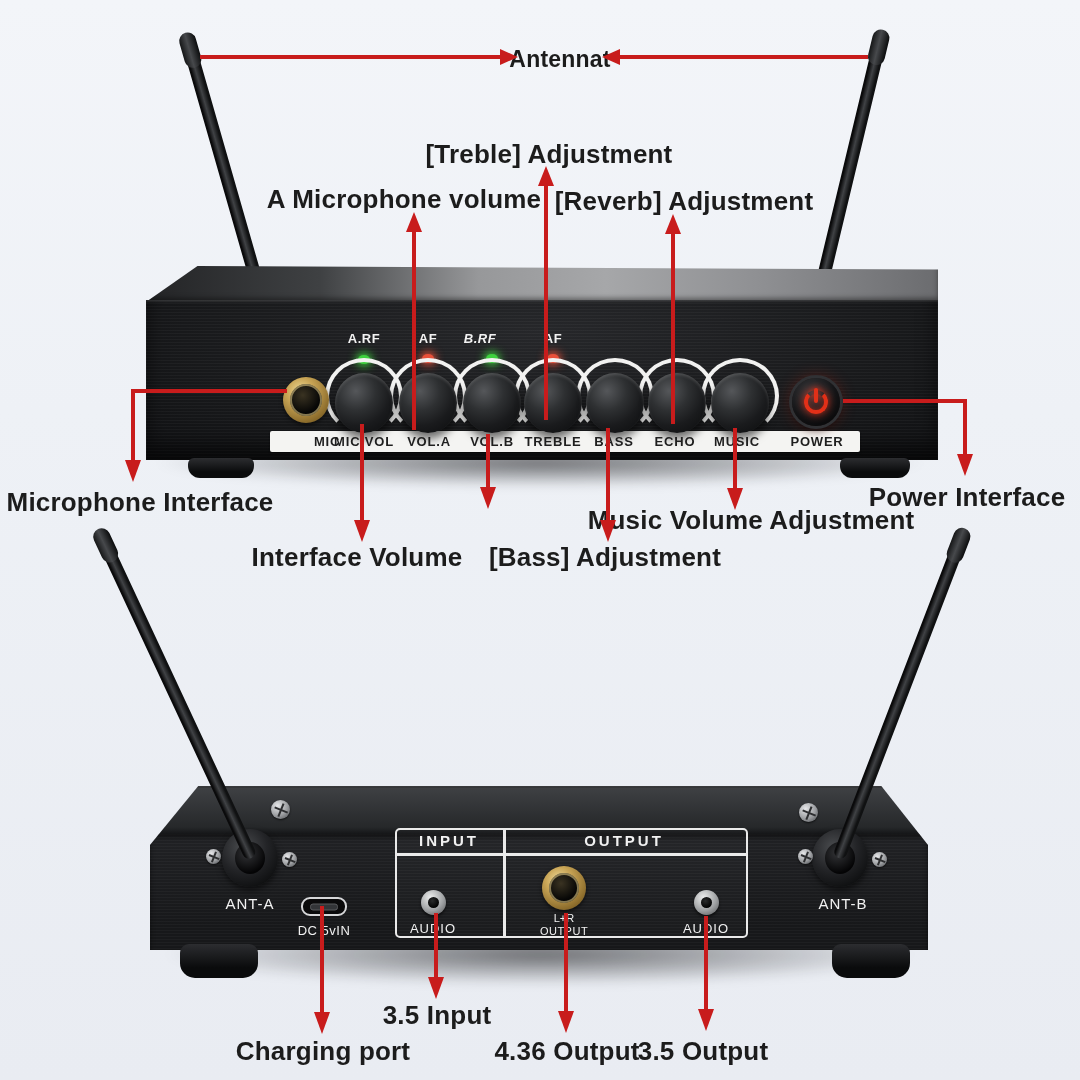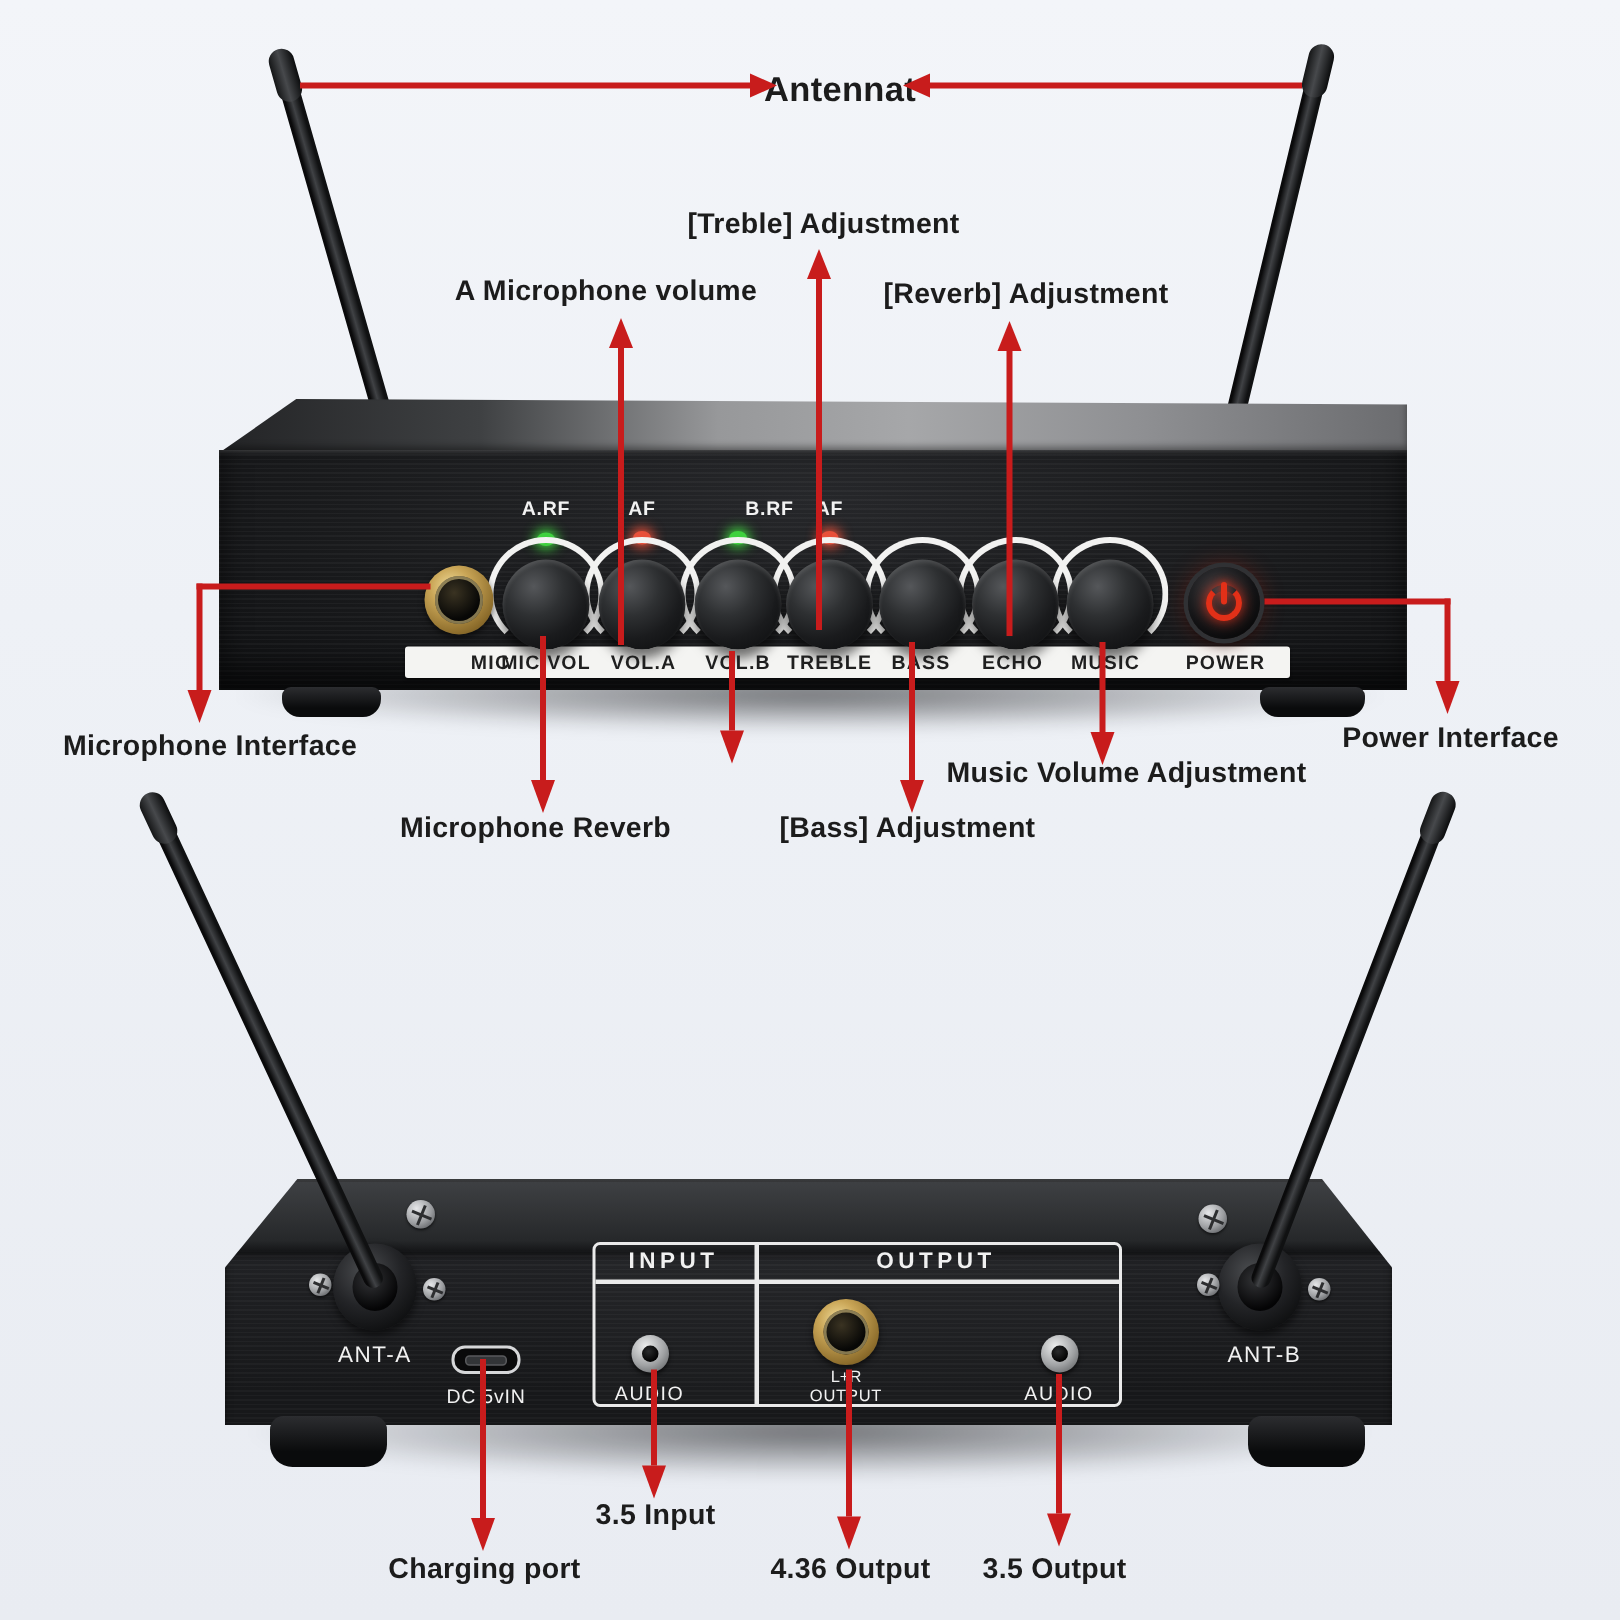--- a/index.html
+++ b/index.html
@@ -4,21 +4,21 @@
 <style>
   :root{
     --arrow:#c81c1c; --text:#1c1c1c; --power-glow:#e23018;
   }
   html,body{margin:0;padding:0;background:#e8ebf1;}
   .stage{position:relative;width:1080px;height:1080px;overflow:hidden;
     background:linear-gradient(180deg,#f3f5f9 0%,#eef1f6 38%,#e9ecf2 100%);
     font-family:"Liberation Sans","DejaVu Sans",sans-serif;}
   
   .t{position:absolute;transform:translateX(-50%);white-space:nowrap;
-     font-weight:700;font-size:19px;color:var(--text);letter-spacing:.2px;}
+     font-weight:700;font-size:26px;color:var(--text);letter-spacing:.2px;}
   .t.big{font-size:23px;}
   
   .vl{position:absolute;width:4px;background:var(--arrow);z-index:9;}
   .hl{position:absolute;height:4px;background:var(--arrow);z-index:9;}
   .ah{position:absolute;width:0;height:0;z-index:9;}
   .ah.up{border-left:8px solid transparent;border-right:8px solid transparent;border-bottom:20px solid var(--arrow);}
   .ah.down{border-left:8px solid transparent;border-right:8px solid transparent;border-top:22px solid var(--arrow);}
   .ah.right{border-top:8px solid transparent;border-bottom:8px solid transparent;border-left:18px solid var(--arrow);}
   .ah.left{border-top:8px solid transparent;border-bottom:8px solid transparent;border-right:18px solid var(--arrow);}
   
@@ -116,21 +116,21 @@
     <div class="shadow" style="left:150px;top:450px;width:780px;height:38px;"></div>
     <div class="front-top"></div>
     <div class="front-face"></div>
     <div class="foot" style="left:188px;top:458px;width:66px;height:20px;"></div>
     <div class="foot" style="left:840px;top:458px;width:70px;height:20px;"></div>
 
     <div class="jack-635" style="left:283px;top:377px;width:46px;height:46px;"></div>
 
     <span class="ind-label" style="left:364px;">A.RF</span>
     <span class="ind-label" style="left:428px;">AF</span>
-    <span class="ind-label" style="left:513px;">B.RF</span>
+    <span class="ind-label" style="left:480px;font-style:italic;">B.RF</span>
     <span class="ind-label" style="left:553px;">AF</span>
     <div class="led" style="left: 358px; top: 355px; color: rgb(62, 209, 62);"></div>
     <div class="led" style="left: 422px; top: 354px; color: rgb(232, 80, 58);"></div>
     <div class="led" style="left: 486px; top: 354px; color: rgb(62, 209, 62);"></div>
     <div class="led" style="left: 547px; top: 354px; color: rgb(232, 80, 58);"></div>
 
     <div class="arc" style="left:325px;top:358px;"></div>
     <div class="arc" style="left:389px;top:358px;"></div>
     <div class="arc" style="left:453px;top:358px;"></div>
     <div class="arc" style="left:514px;top:358px;"></div>
@@ -184,21 +184,21 @@
   <span class="t" style="left:140px;top:487px;">Microphone Interface</span>
   <div class="hl" style="left:131px;top:389px;width:156px;"></div>
   <div class="vl" style="left:131px;top:389px;height:71px;"></div>
   <div class="ah down" style="left:125px;top:460px;"></div>
 
   <span class="t" style="left:967px;top:482px;">Power Interface</span>
   <div class="hl" style="left:843px;top:399px;width:124px;"></div>
   <div class="vl" style="left:963px;top:399px;height:55px;"></div>
   <div class="ah down" style="left:957px;top:454px;"></div>
 
-  <span class="t" style="left:357px;top:542px;">Microphone Reverb</span>
+  <span class="t" style="left:357px;top:542px;">Interface Volume</span>
   <div class="vl" style="left:360px;top:424px;height:96px;"></div>
   <div class="ah down" style="left:354px;top:520px;"></div>
 
   <div class="vl" style="left:486px;top:434px;height:53px;"></div>
   <div class="ah down" style="left:480px;top:487px;"></div>
 
   <span class="t" style="left:605px;top:542px;">[Bass] Adjustment</span>
   <div class="vl" style="left:606px;top:428px;height:92px;"></div>
   <div class="ah down" style="left:600px;top:520px;"></div>
 

